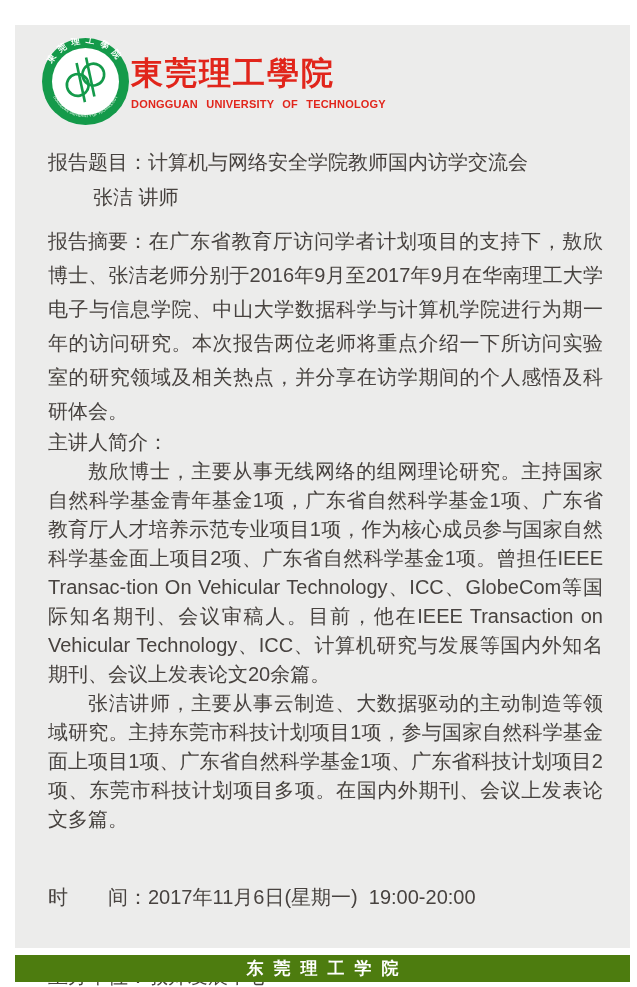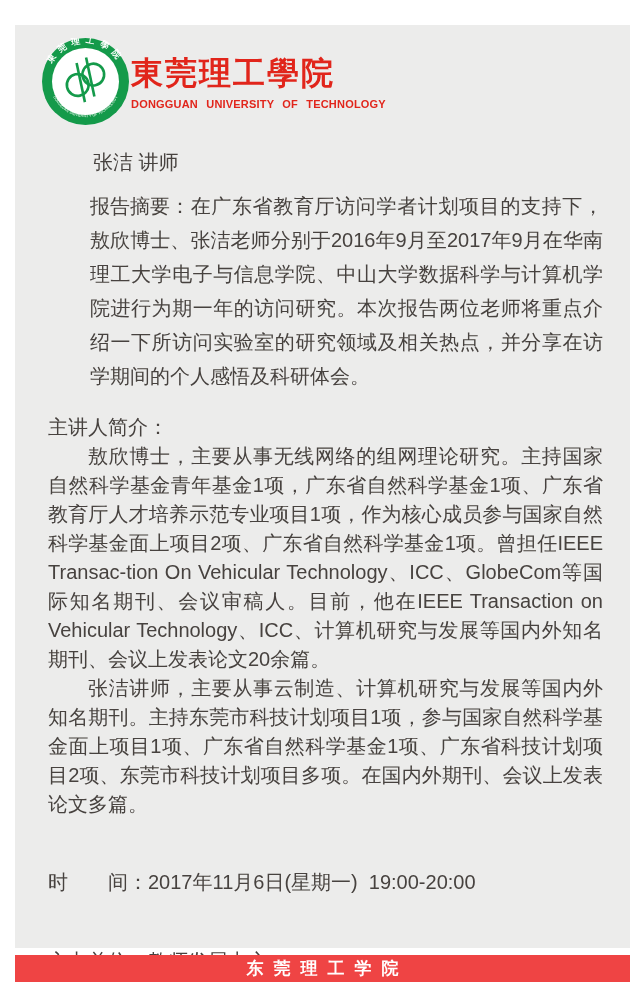--- a/index.html
+++ b/index.html
@@ -40,29 +40,29 @@
     color:#47423f; font-size:20px;
   }
   .row { line-height:35px; }
   .label {
     display:inline-block; width:80px; vertical-align:top;
     text-align:justify; text-align-last:justify;
   }
   .colon { display:inline-block; vertical-align:top; }
   .value { white-space:pre-wrap; }
   .speaker2 { margin-left:45px; line-height:35px; }
-  .abstract { margin-top:9px; line-height:34px; text-align:justify;margin-left:42px; }
-  .bio-block { margin-top:20px; line-height:29px; text-align:justify; }
+  .abstract { margin-top:9px; line-height:34px; text-align:justify; }
+  .bio-block { margin-top:0; line-height:29px; text-align:justify; }
   .bio-block p.bio { text-indent:2em; }
   .details { margin-top:13px; }
   .details .row { line-height:31px;margin-top:48px; }
   
   .footer-bar {
     position:absolute; left:15px; top:955px; width:615px; height:27px;
-    background:#ef4444; color:#ffffff; text-align:center;
+    background:#4d7c0f; color:#ffffff; text-align:center;
     font-size:17px; font-weight:bold; letter-spacing:10px; line-height:27px;
     padding-left:10px;
   }
 </style>
 </head>
 <body>
 
 <div class="page">
 
   <div class="sheet">
@@ -89,31 +89,34 @@
         </g>
       </svg>
       <div class="univ-names">
         <div class="univ-cn">東莞理工學院</div>
         <div class="univ-en">DONGGUAN UNIVERSITY OF TECHNOLOGY</div>
       </div>
     </div>
 
     <div class="content">
 
+      <div class="row">
+        <span class="label">报告题目</span><span class="colon">：</span><span class="value">计算机与网络安全学院教师国内访学交流会</span>
+      </div>
 
       <div class="speaker2">张洁 讲师</div>
 
       <div class="abstract">
         <span class="label">报告摘要</span><span class="colon">：</span><span>在广东省教育厅访问学者计划项目的支持下，敖欣博士、张洁老师分别于2016年9月至2017年9月在华南理工大学电子与信息学院、中山大学数据科学与计算机学院进行为期一年的访问研究。本次报告两位老师将重点介绍一下所访问实验室的研究领域及相关热点，并分享在访学期间的个人感悟及科研体会。</span>
       </div>
 
       <div class="bio-block">
         <div>主讲人简介：</div>
         <p class="bio">敖欣博士，主要从事无线网络的组网理论研究。主持国家自然科学基金青年基金1项，广东省自然科学基金1项、广东省教育厅人才培养示范专业项目1项，作为核心成员参与国家自然科学基金面上项目2项、广东省自然科学基金1项。曾担任IEEE Transac-tion On Vehicular Technology、ICC、GlobeCom等国际知名期刊、会议审稿人。目前，他在IEEE Transaction on Vehicular Technology、ICC、计算机研究与发展等国内外知名期刊、会议上发表论文20余篇。</p>
-        <p class="bio">张洁讲师，主要从事云制造、计算机研究与发展等国内外知名期刊。主持东莞市科技计划项目1项，参与国家自然科学基金面上项目1项、广东省自然科学基金1项、广东省科技计划项目2项、东莞市科技计划项目多项。在国内外期刊、会议上发表论文多篇。</p>
+        <p class="bio">张洁讲师，主要从事云制造、大数据驱动的主动制造等领域研究。主持东莞市科技计划项目1项，参与国家自然科学基金面上项目1项、广东省自然科学基金1项、广东省科技计划项目2项、东莞市科技计划项目多项。在国内外期刊、会议上发表论文多篇。</p>
       </div>
 
       <div class="details">
         <div class="row">
           <span class="label">时间</span><span class="colon">：</span><span class="value">2017年11月6日(星期一)  19:00-20:00</span>
         </div>
         <div class="row">
           <span class="label">主办单位</span><span class="colon">：</span><span class="value">教师发展中心</span>
         </div>
         <div class="row">

